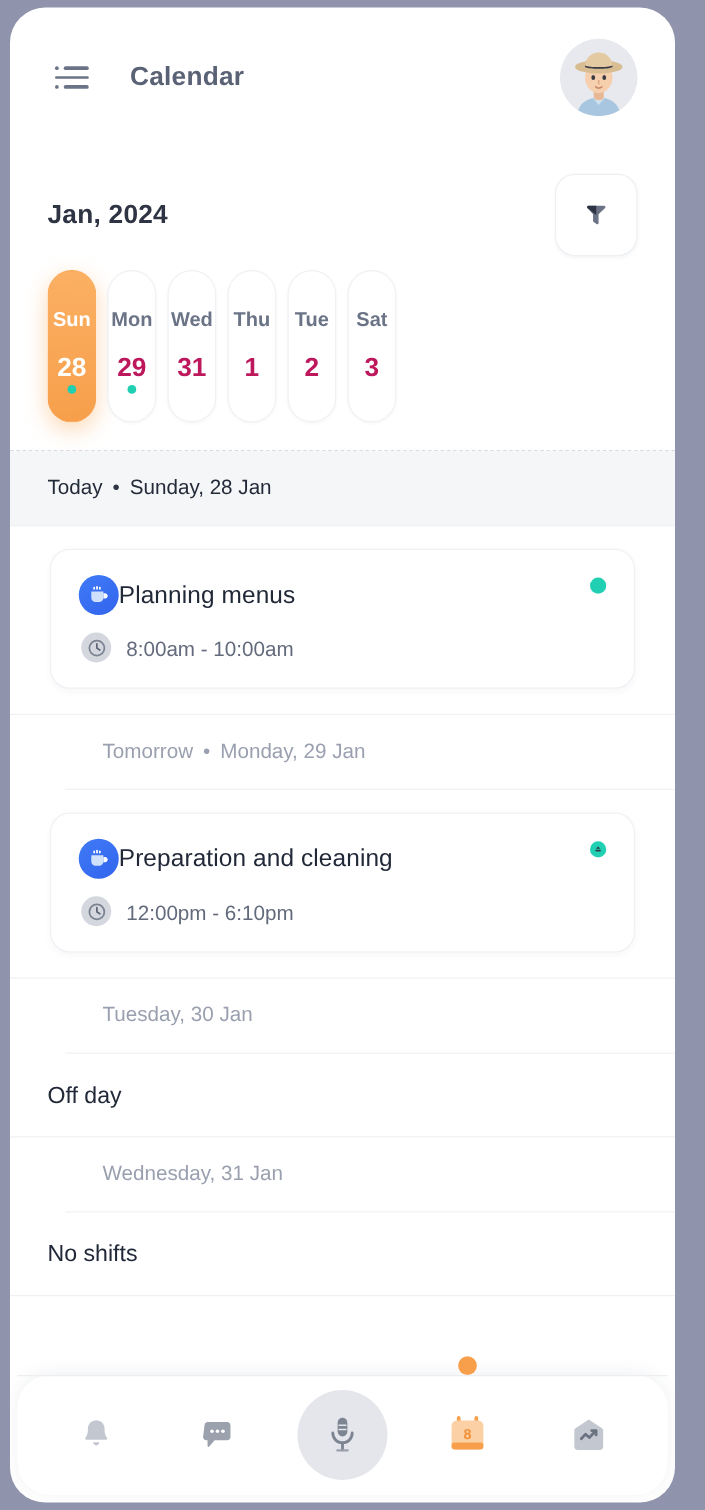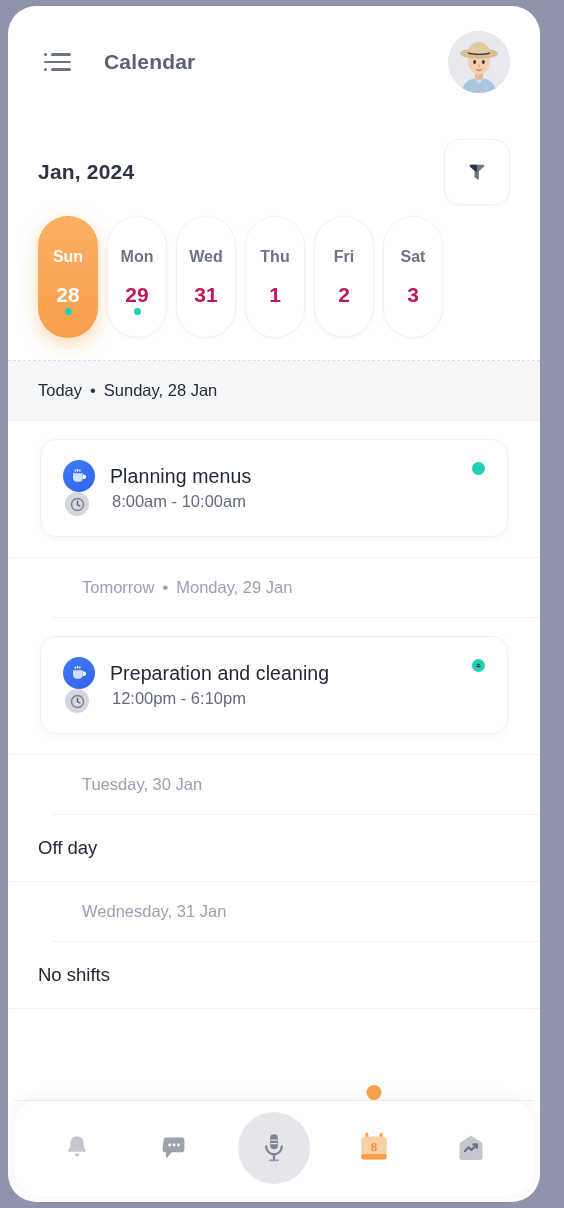--- a/index.html
+++ b/index.html
@@ -96,21 +96,21 @@
     box-shadow: 0 1px 3px rgba(40,50,80,.05);
   }
 
   
   #day-strip {
     display: flex;
     gap: 9px;
     padding: 18px 26px 0 30px;
   }
   .day-pill {
-    width: 60px;
+    width: 39px;
     height: 122px;
     border-radius: 32px;
     border: 1px solid #f0f1f5;
     background: #fff;
     display: flex;
     flex-direction: column;
     align-items: center;
     justify-content: center;
     gap: 17px;
     position: relative;
@@ -191,38 +191,38 @@
     border: 1px solid #f0f1f5;
     border-radius: 16px;
     background: #fff;
     padding: 20px 22px 20px 22px;
     box-shadow: 0 2px 6px rgba(40,50,80,.04);
     cursor: pointer;
   }
   .event-top {
     display: flex;
     align-items: center;
-    gap: 15px;
   }
   .event-icon {
     width: 32px; height: 32px;
     border-radius: 50%;
     background: linear-gradient(145deg,#3f7bf6 0%,#3264ee 100%);
     display: flex; align-items: center; justify-content: center;
     flex: 0 0 auto;
   }
   .event-title {
     font-size: 19.5px;
     color: #212838;
     letter-spacing: .1px;
   }
   .event-time-row {
     display: flex;
-    align-items: flex-start;
-    gap: 23px;
+    align-items: flex-end;
+    gap: 12px;
+    margin-top: 14px;
     padding-left: 2px;
   }
   .clock-icon {
     width: 24px; height: 24px;
     border-radius: 50%;
     background: #d4d7de;
     display: flex; align-items: center; justify-content: center;
     flex: 0 0 auto;
   }
   .event-time {
@@ -362,21 +362,21 @@
         </div>
         <div class="day-pill">
           <div class="dow">Wed</div>
           <div class="dnum">31</div>
         </div>
         <div class="day-pill">
           <div class="dow">Thu</div>
           <div class="dnum">1</div>
         </div>
         <div class="day-pill">
-          <div class="dow">Fri</div>
+          <div class="dow">Tue</div>
           <div class="dnum">2</div>
         </div>
         <div class="day-pill">
           <div class="dow">Sat</div>
           <div class="dnum">3</div>
         </div>
       </div>
 
     <div id="dash-divider"></div>
 

